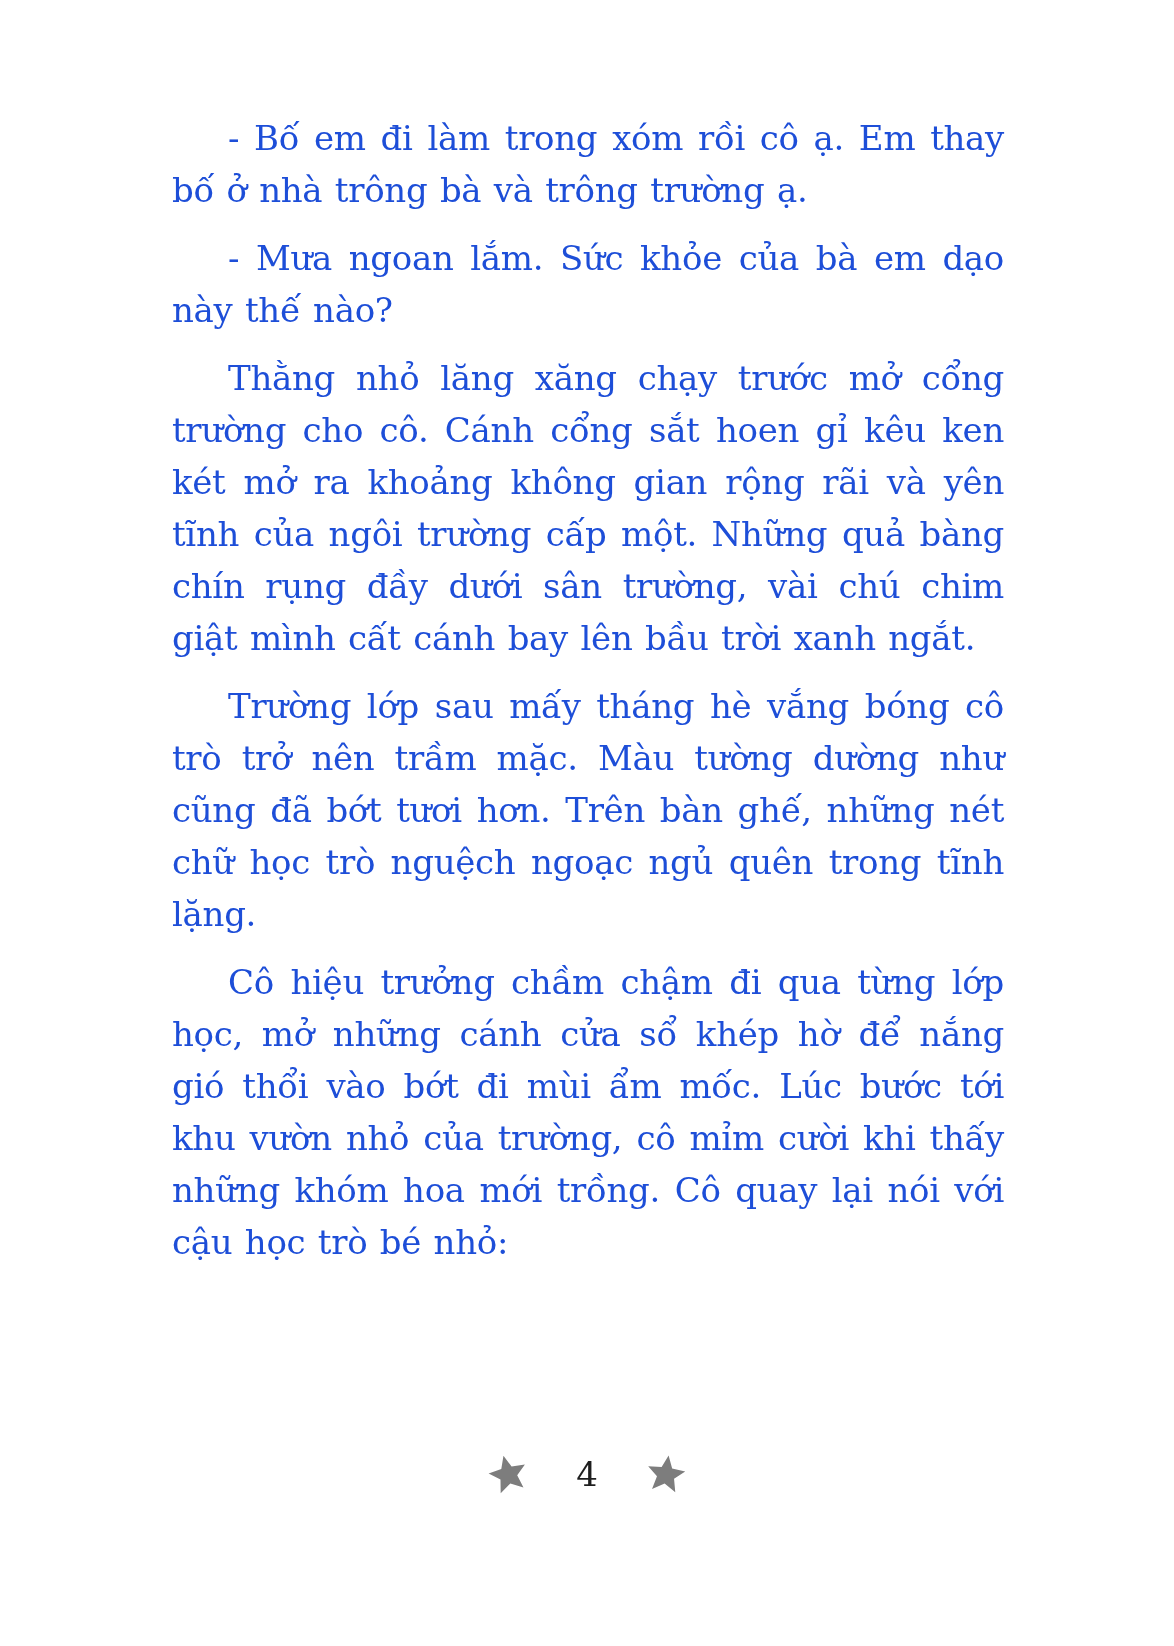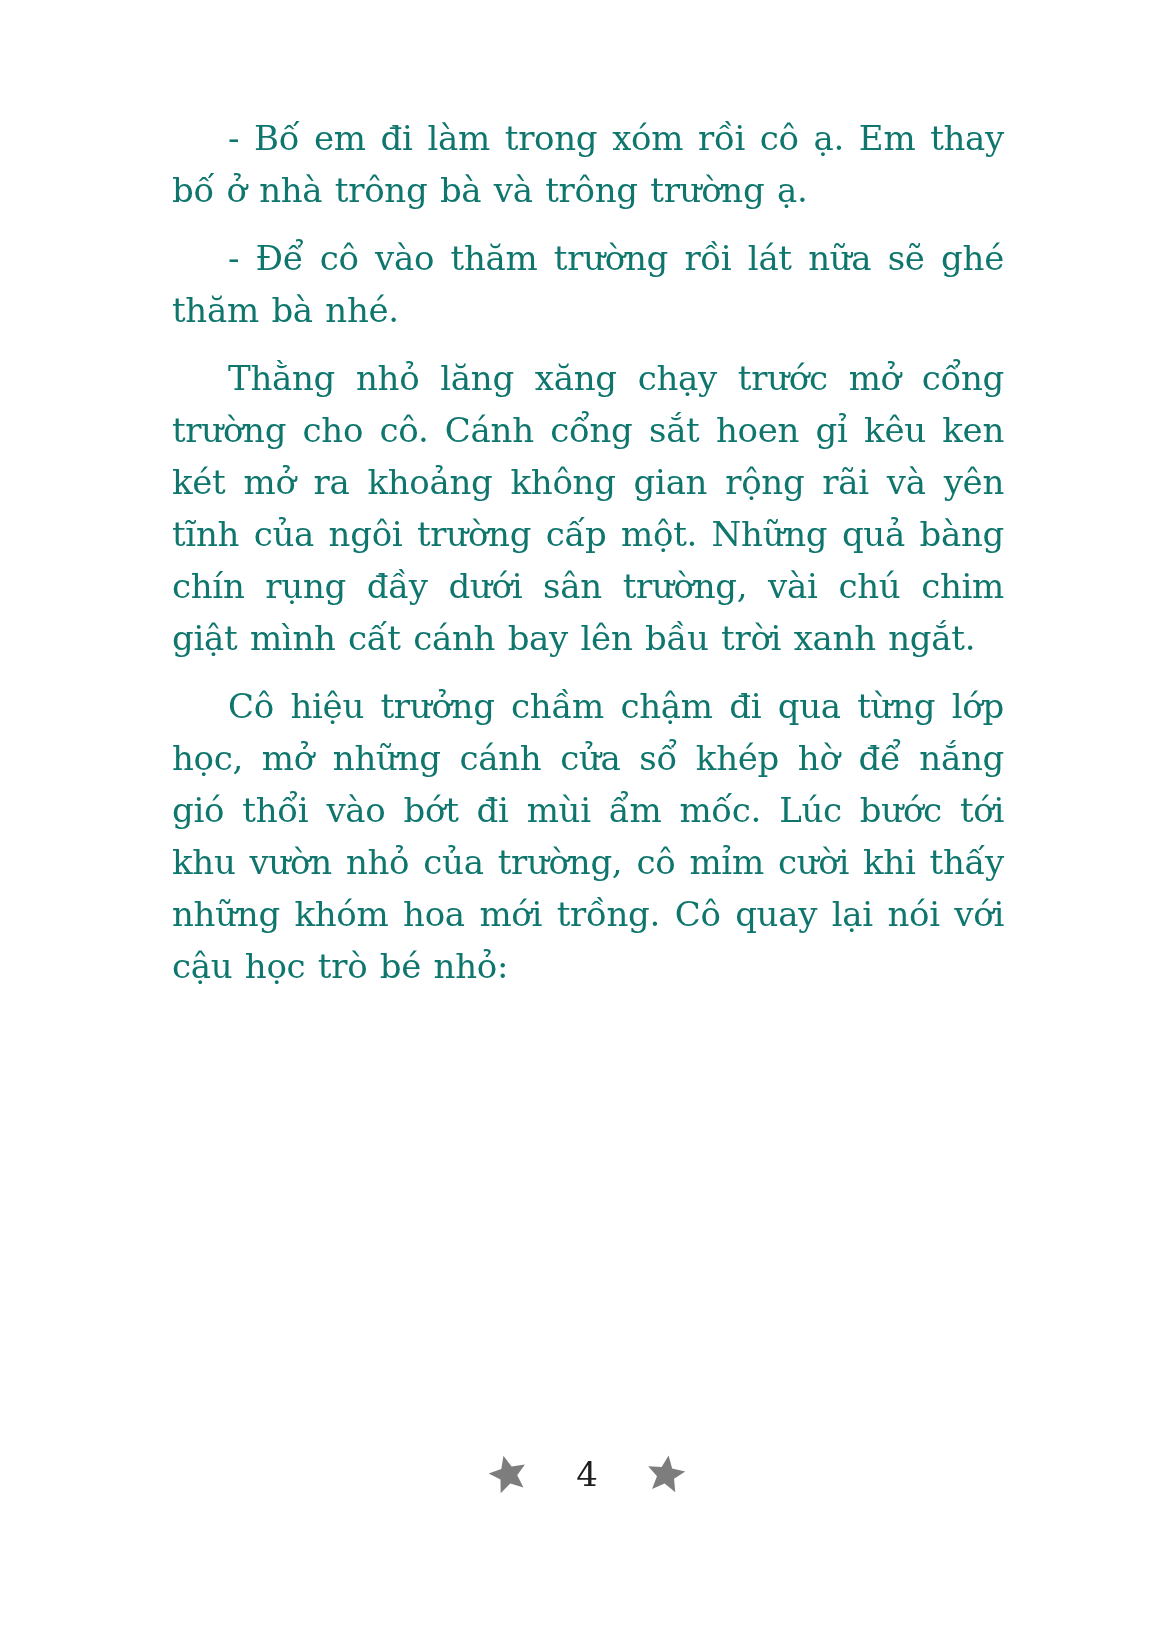--- a/index.html
+++ b/index.html
@@ -24,21 +24,21 @@
     color: #1e1e1e;
   }
   .para {
     font-size: 34px;
     line-height: 52px;
     text-align: justify;
     text-indent: 56px;
     letter-spacing: -0.3px;
     word-spacing: 2px;
     margin-bottom: 16px;
-    color: #0f766e;
+    color: #1d4ed8;
   }
   .footer {
     position: absolute;
     top: 1452px;
     left: 0;
     width: 100%;
     display: flex;
     justify-content: center;
     align-items: center;
     gap: 46px;
@@ -56,22 +56,23 @@
     line-height: 44px;
   }
 </style>
 </head>
 <body>
 
 <div class="page">
 
   <div class="text-block">
     <p class="para">- Bố em đi làm trong xóm rồi cô ạ. Em thay bố ở nhà trông bà và trông trường ạ.</p>
-    <p class="para">- Để cô vào thăm trường rồi lát nữa sẽ ghé thăm bà nhé.</p>
+    <p class="para">- Mưa ngoan lắm. Sức khỏe của bà em dạo này thế nào?</p>
     <p class="para">Thằng nhỏ lăng xăng chạy trước mở cổng trường cho cô. Cánh cổng sắt hoen gỉ kêu ken két mở ra khoảng không gian rộng rãi và yên tĩnh của ngôi trường cấp một. Những quả bàng chín rụng đầy dưới sân trường, vài chú chim giật mình cất cánh bay lên bầu trời xanh ngắt.</p>
+    <p class="para">Trường lớp sau mấy tháng hè vắng bóng cô trò trở nên trầm mặc. Màu tường dường như cũng đã bớt tươi hơn. Trên bàn ghế, những nét chữ học trò nguệch ngoạc ngủ quên trong tĩnh lặng.</p>
     <p class="para">Cô hiệu trưởng chầm chậm đi qua từng lớp học, mở những cánh cửa sổ khép hờ để nắng gió thổi vào bớt đi mùi ẩm mốc. Lúc bước tới khu vườn nhỏ của trường, cô mỉm cười khi thấy những khóm hoa mới trồng. Cô quay lại nói với cậu học trò bé nhỏ:</p>
   </div>
 
   <div class="footer">
     <span class="star left">
       <svg viewBox="0 0 24 24" width="44" height="44" aria-hidden="true">
         <path d="M12 1.8 L14.9 8.5 L22.2 9.2 L16.7 13.9 L18.4 21.2 L12 17.3 L5.6 21.2 L7.3 13.9 L1.8 9.2 L9.1 8.5 Z" fill="#7d7d7d"></path>
       </svg>
     </span>
     <span class="page-number">4</span>

